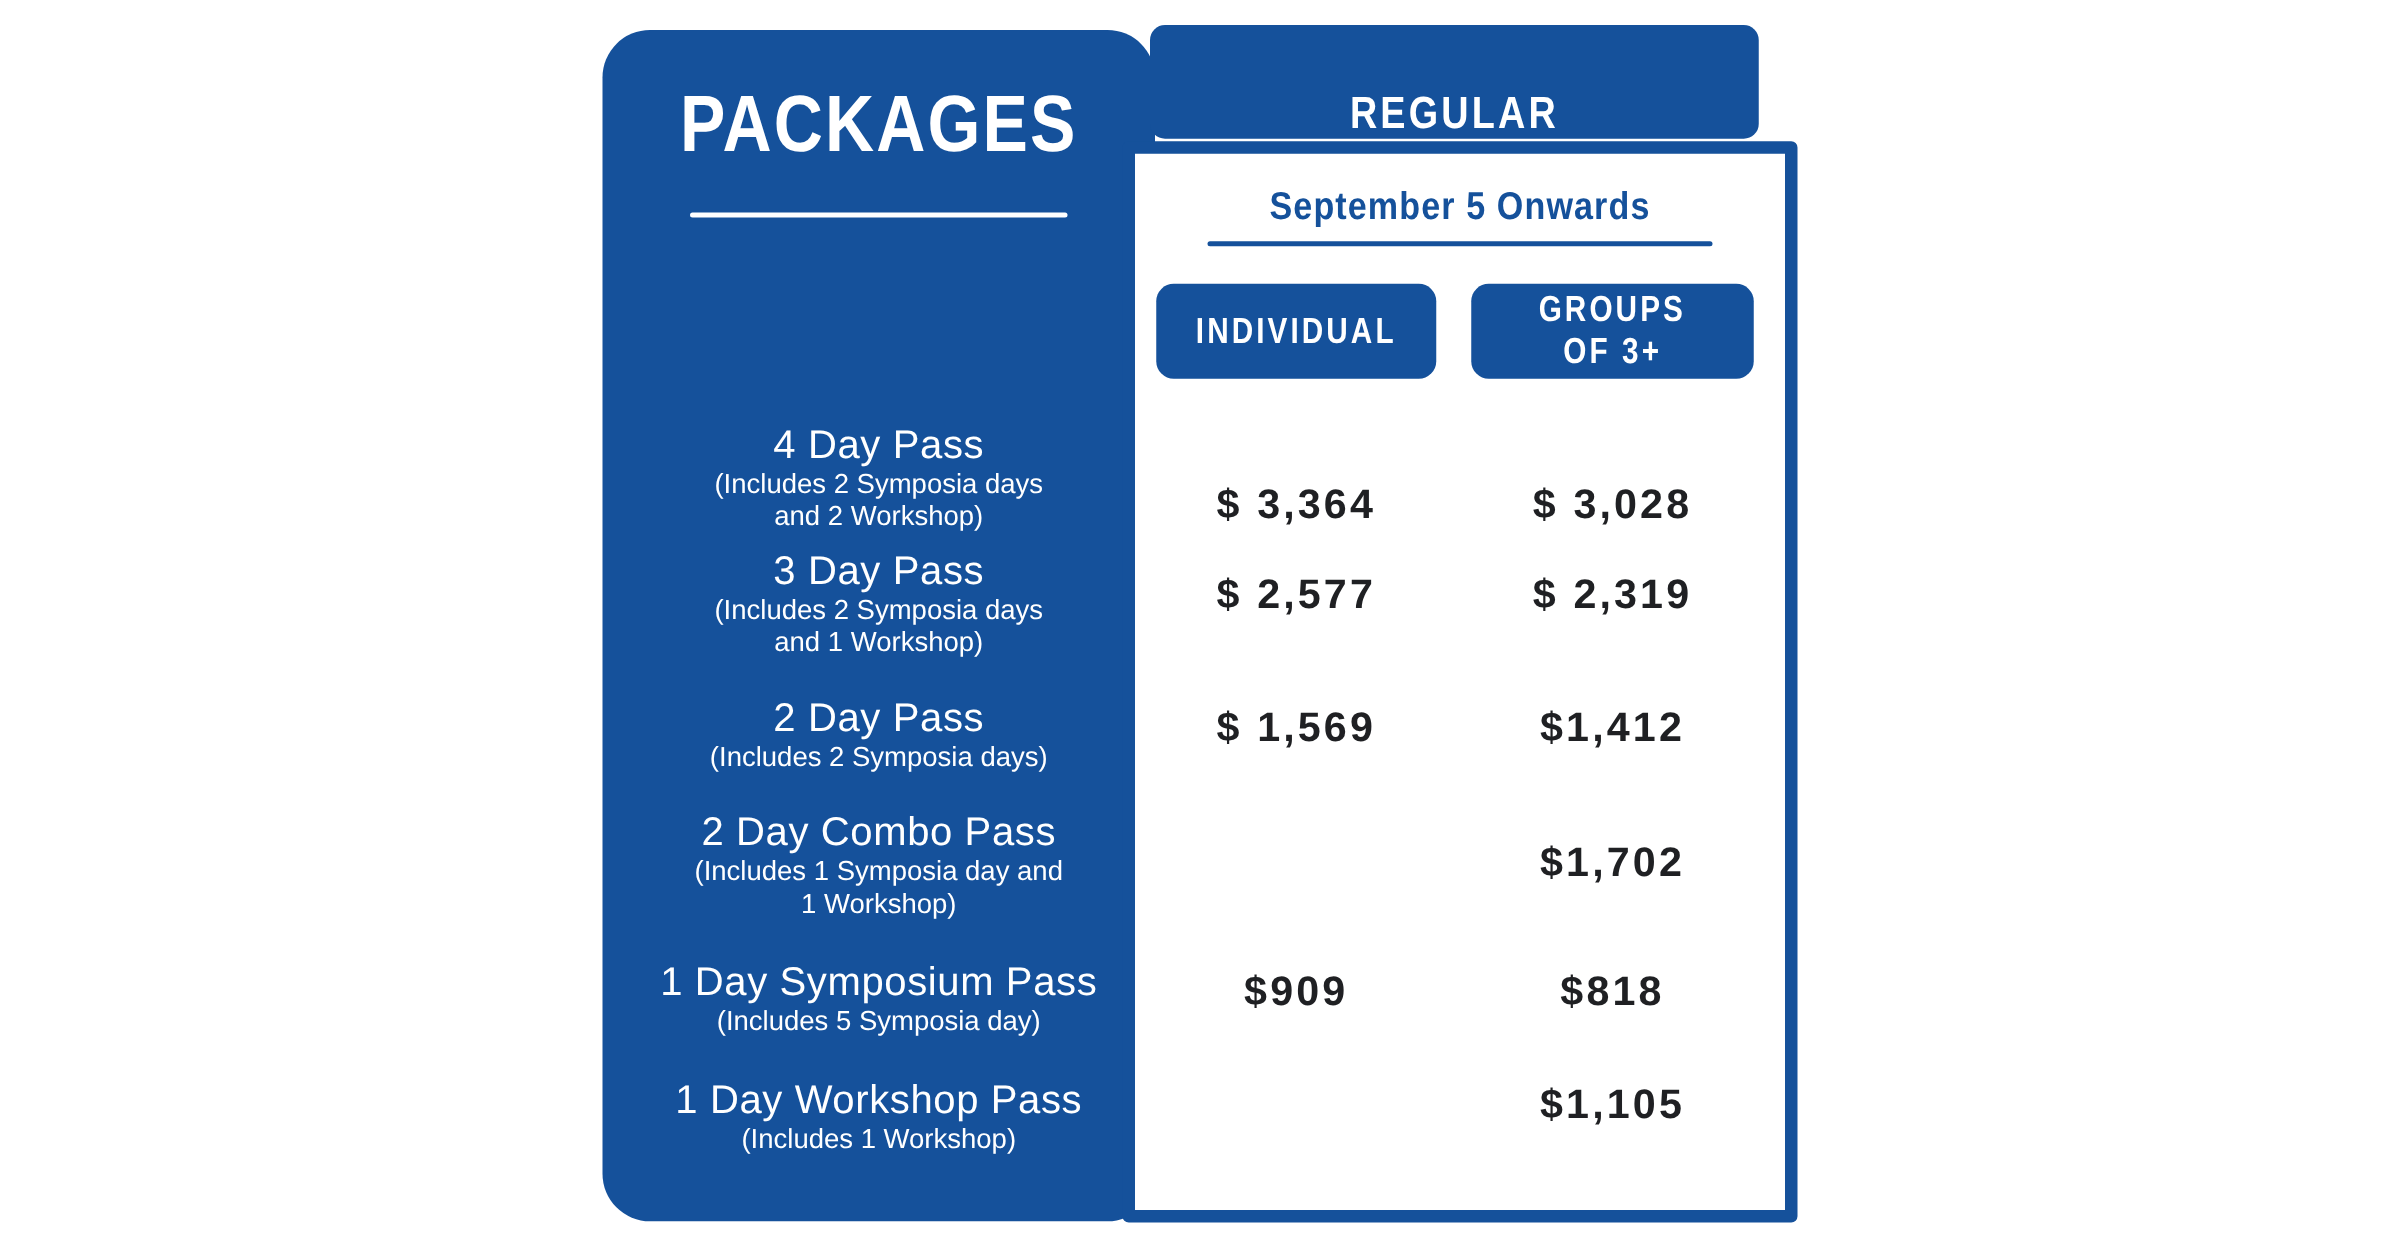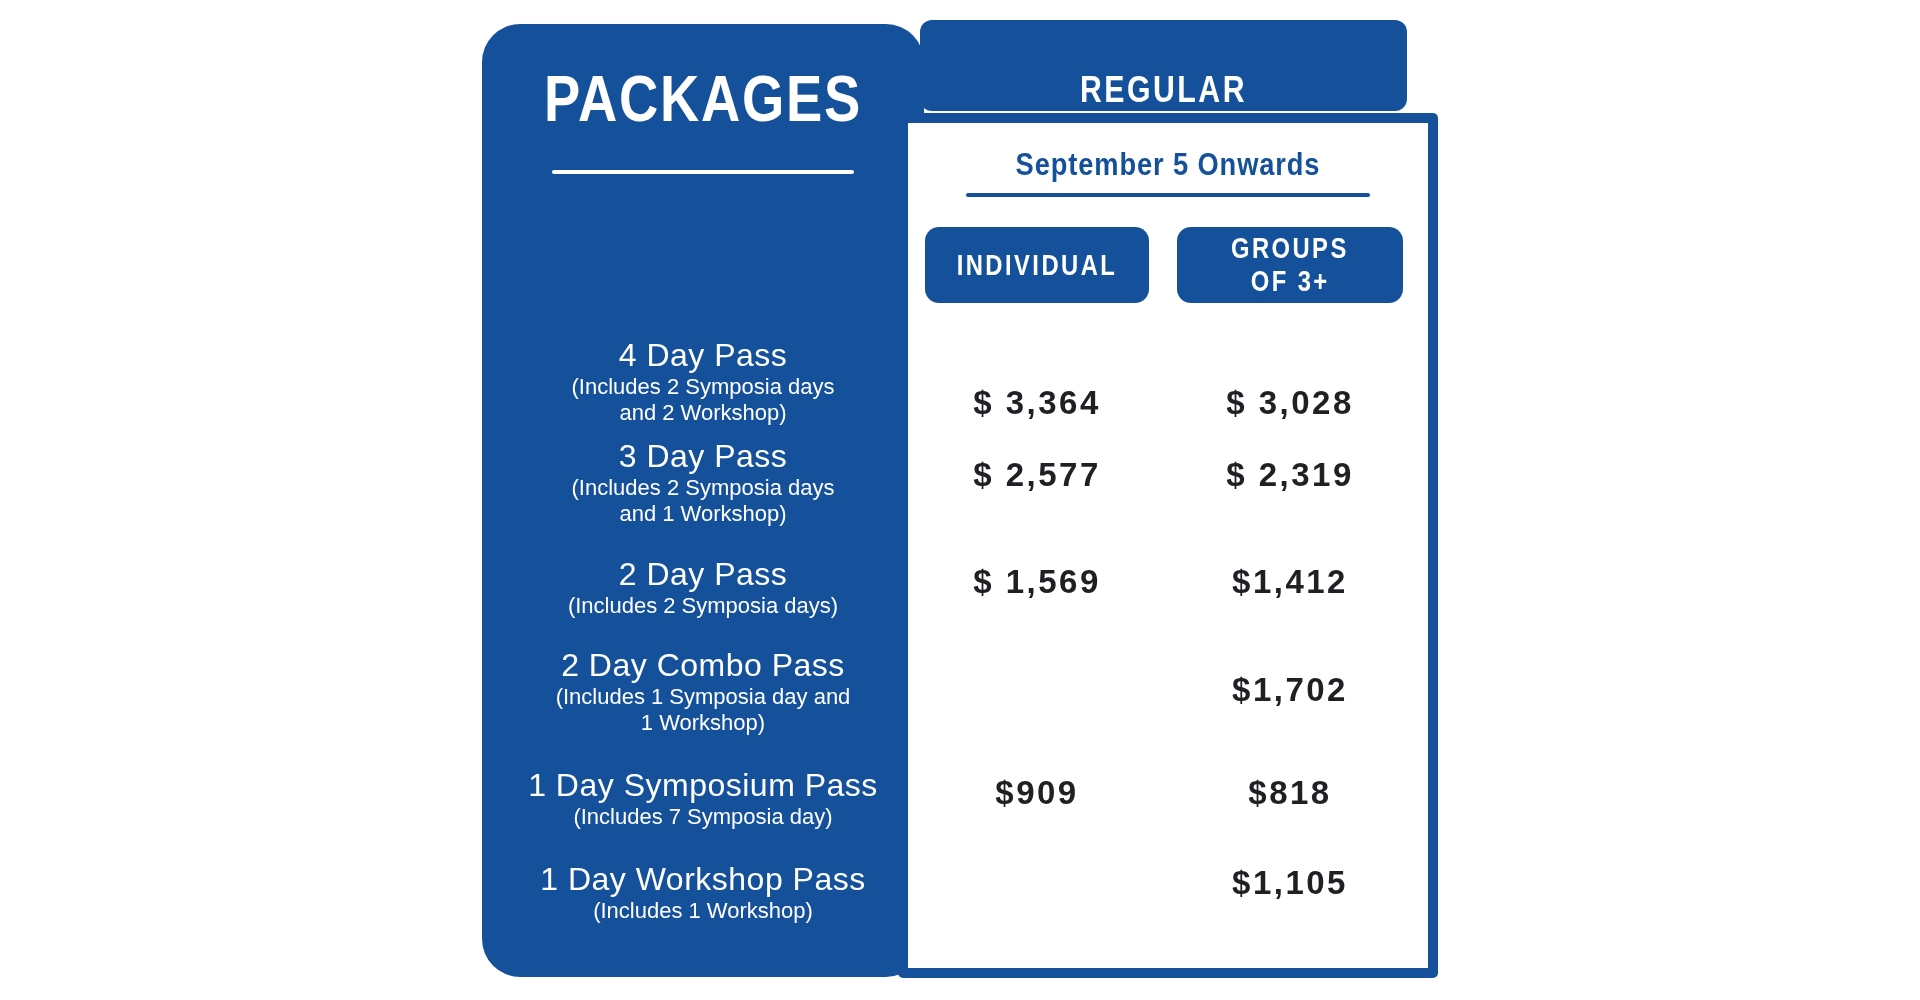--- a/index.html
+++ b/index.html
@@ -107,21 +107,21 @@
     </div>
 
     <div class="pkg-item pkg-r4">
       <div class="pkg-name">2 Day Combo Pass</div>
       <div class="pkg-desc">(Includes 1 Symposia day and</div>
       <div class="pkg-desc">1 Workshop)</div>
     </div>
 
     <div class="pkg-item pkg-r5">
       <div class="pkg-name">1 Day Symposium Pass</div>
-      <div class="pkg-desc">(Includes 7 Symposia day)</div>
+      <div class="pkg-desc">(Includes 5 Symposia day)</div>
       <div class="pkg-desc"></div>
     </div>
 
     <div class="pkg-item pkg-r6">
       <div class="pkg-name">1 Day Workshop Pass</div>
       <div class="pkg-desc">(Includes 1 Workshop)</div>
       <div class="pkg-desc"></div>
     </div>
   </div>
 

